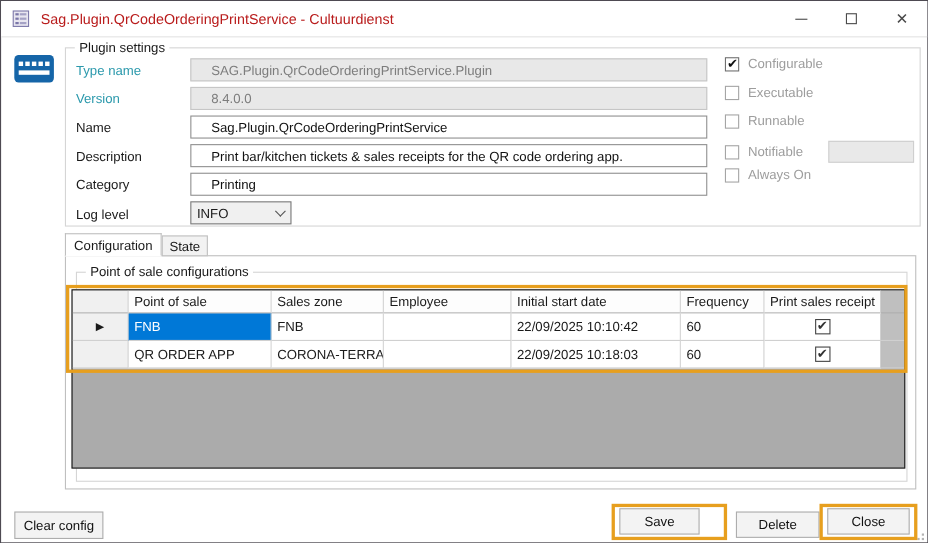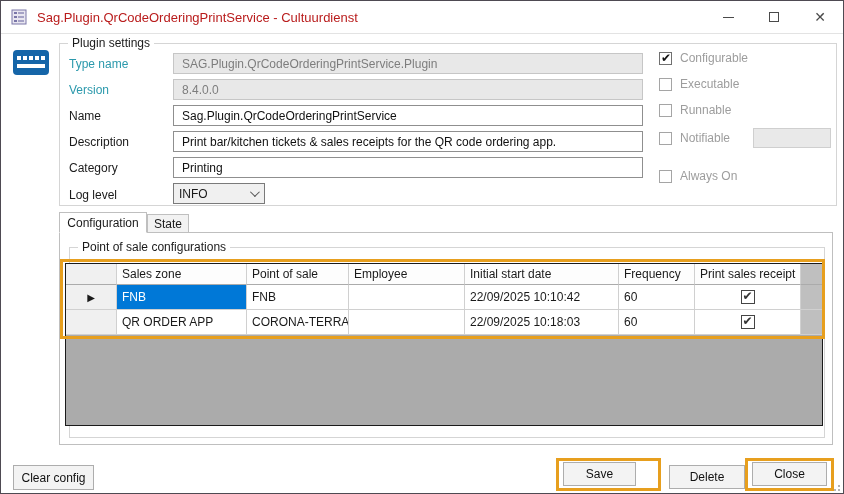--- a/index.html
+++ b/index.html
@@ -27,21 +27,21 @@
 
   
   .groupbox { position: absolute; border: 1px solid #d5d5d5; }
   .groupbox .legend { position: absolute; top: -8px; left: 8px; background: #ffffff;
                       padding: 0 4px; color: #1a1a1a; }
 
   
   .field-label { position: absolute; left: 68px; width: 100px; }
   .label-teal { color: #2B99AC; }
   .tb { position: absolute; left: 172px; width: 470px; height: 21px;
-        border: 1px solid #8f8f8f; background: #ffffff; padding: 0 8px;
+        border: 1px solid #8f8f8f; background: #ffffff; padding: 0 18px;
         font-family: "Liberation Sans", sans-serif; font-size: 12px; color: #111; }
   .tb:disabled, .tb.disabled { background: #e8e8e8; color: #7d7d7d; border-color: #c6c6c6; }
 
   .combo { position: absolute; left: 172px; width: 92px; height: 21px;
            border: 1px solid #7a7a7a; background: #f0f0f0;
            display: flex; align-items: center; padding-left: 5px; cursor: default; }
   .combo .chev { margin-left: auto; margin-right: 7px; width: 7px; height: 7px;
                  border-right: 1px solid #555; border-bottom: 1px solid #555;
                  transform: rotate(45deg) translateY(-2px); }
 
@@ -161,42 +161,42 @@
   </div>
   <div class="chk-row" style="top:102px;">
     <span class="chk-box"></span>
     <span>Runnable</span>
   </div>
   <div class="chk-row" style="top:130px;">
     <span class="chk-box"></span>
     <span>Notifiable</span>
   </div>
   <input class="notif-tb" disabled="" value="" style="">
-  <div class="chk-row" style="top:168px;text-align:right;">
+  <div class="chk-row" style="top:151px;text-align:right;">
     <span class="chk-box"></span>
     <span>Always On</span>
   </div>
 
   <div class="tabpage"></div>
   <div class="tab active" style="left:58px; top:211px; width:88px; height:21px;">
     <span>Configuration</span>
   </div>
   <div class="tab" style="left:146px; top:213px; width:42px; height:19px;">
     <span>State</span>
   </div>
 
   <div class="groupbox" style="left:68px; top:246px; width:756px; height:191px;">
     <span class="legend">Point of sale configurations</span>
   </div>
 
   <div class="grid">
     <div class="grid-row g-head">
       <div class="g-cell g-selector"></div>
+      <div class="g-cell">Point of sale</div>
       <div class="g-cell">Sales zone</div>
-      <div class="g-cell">Point of sale</div>
       <div class="g-cell">Employee</div>
       <div class="g-cell">Initial start date</div>
       <div class="g-cell">Frequency</div>
       <div class="g-cell">Print sales receipt</div>
       <div class="g-cell g-filler"></div>
     </div>
 
     <div class="grid-row g-data">
       <div class="g-cell g-selector">
           <span class="row-arrow">▶</span>

